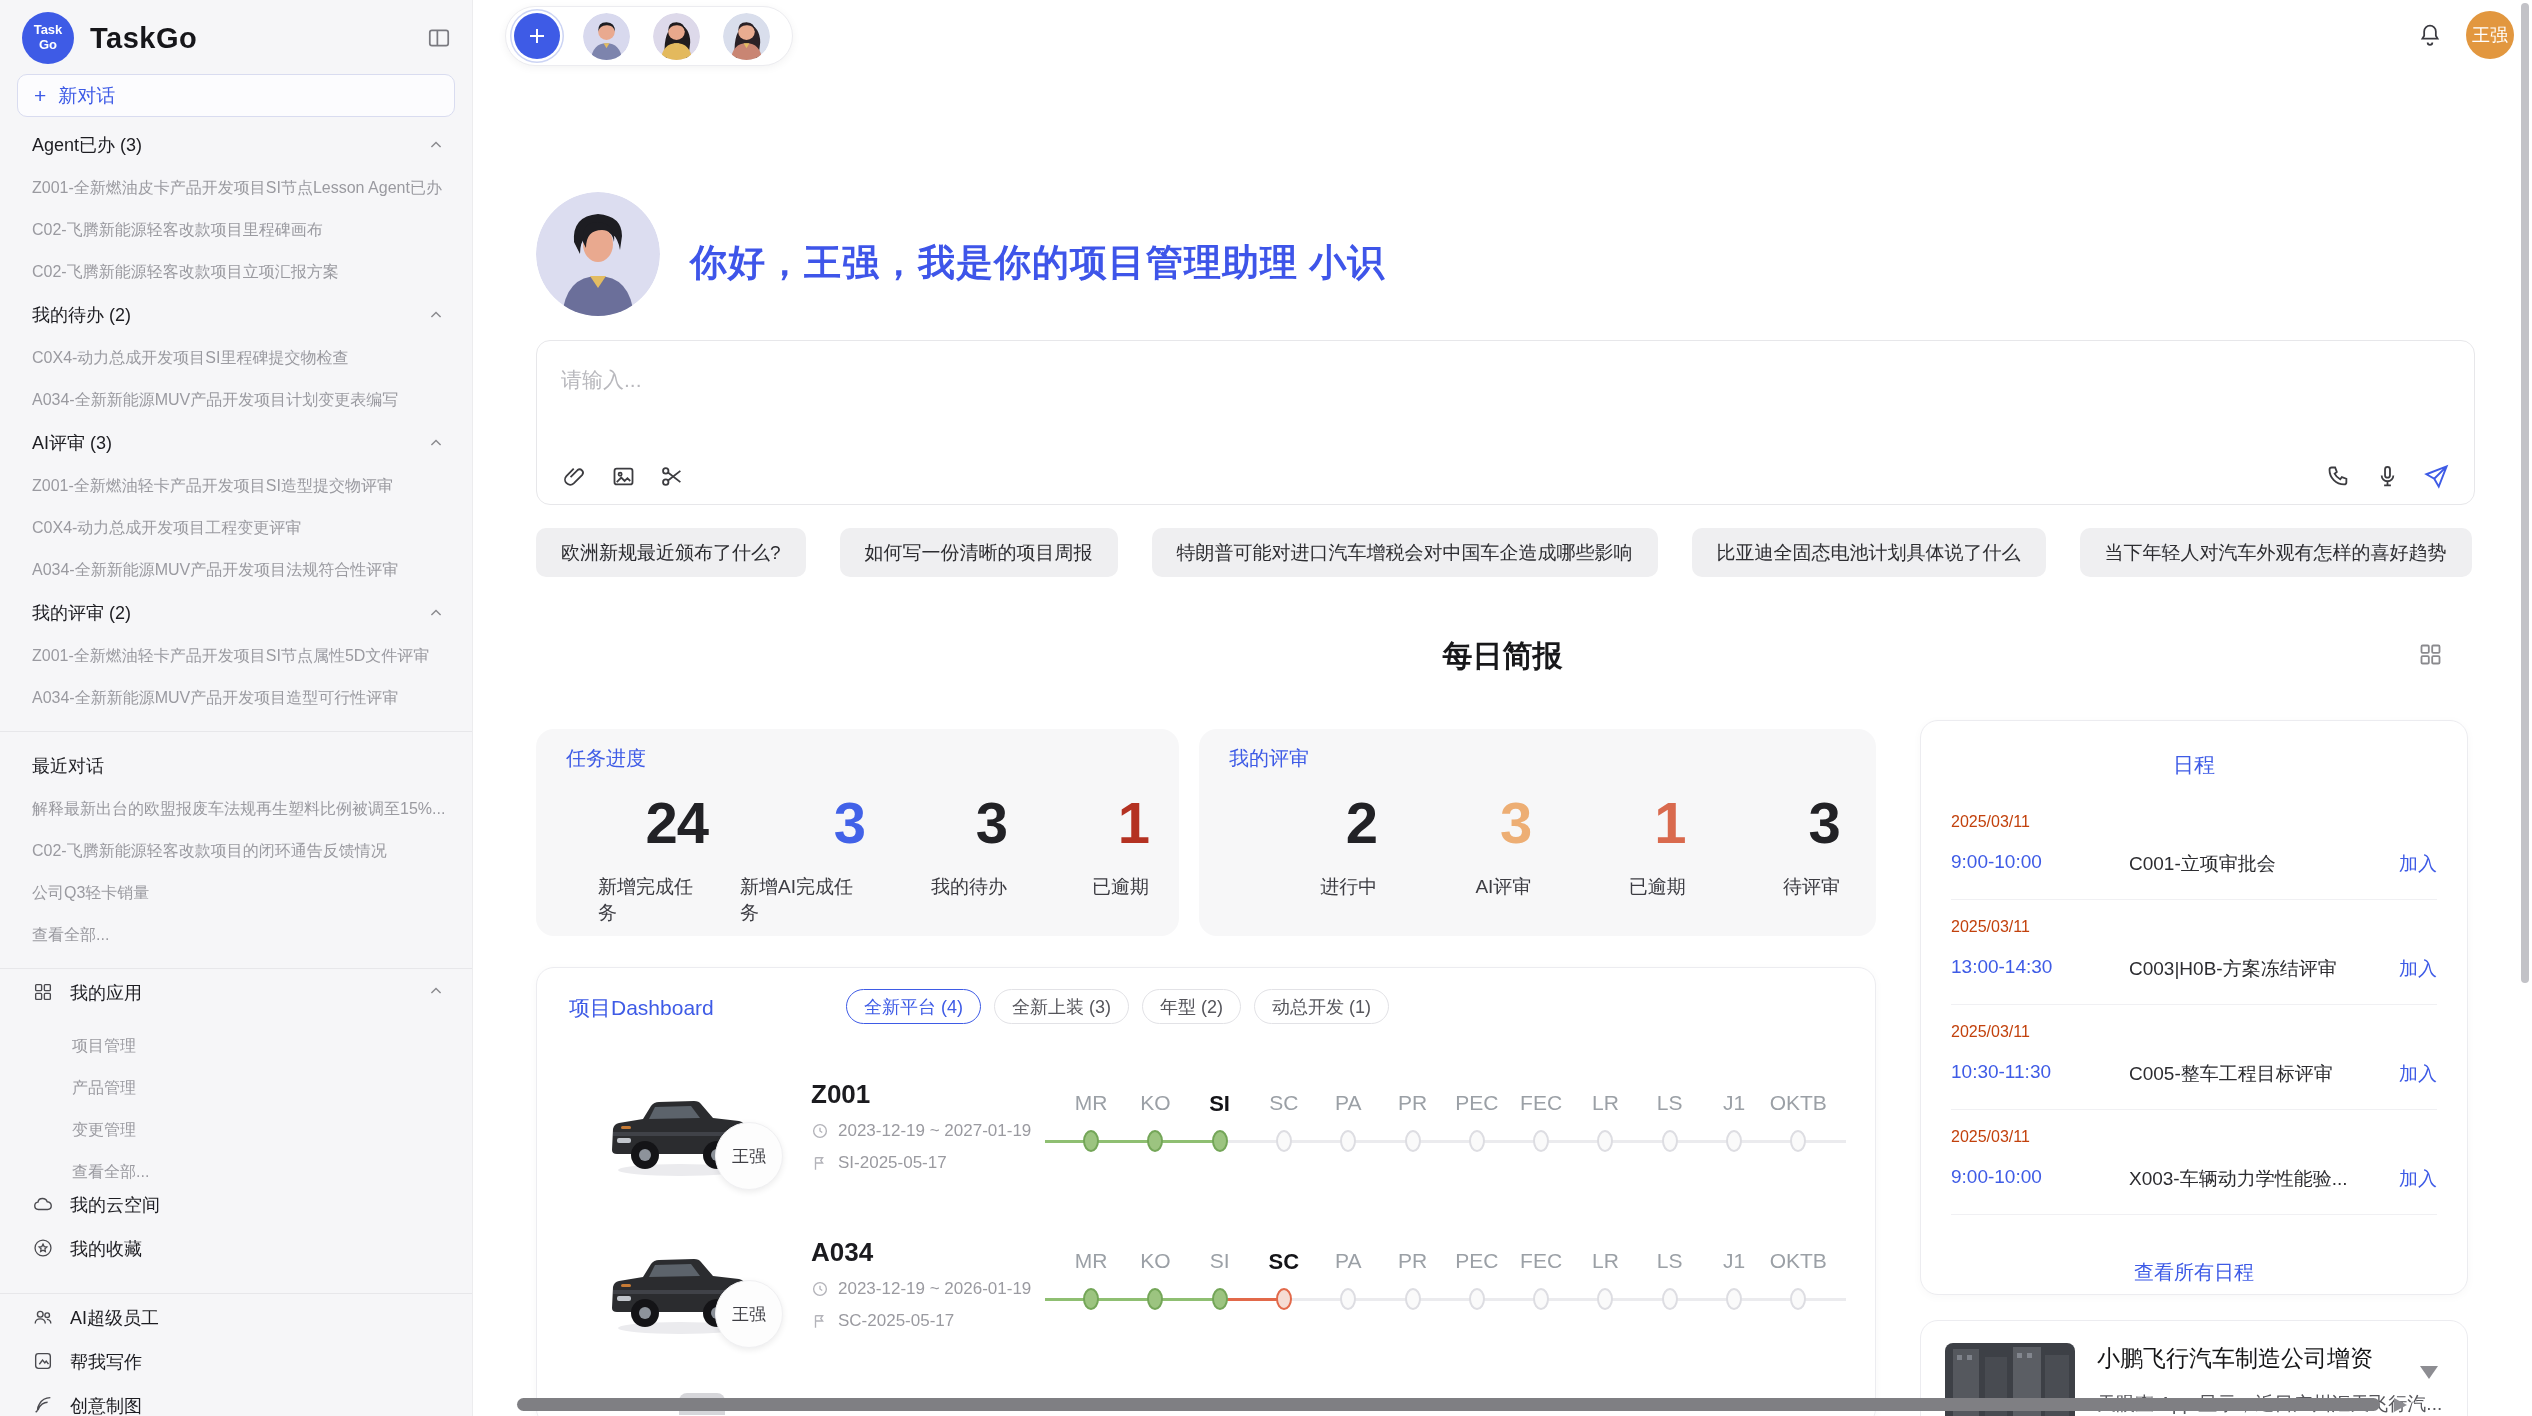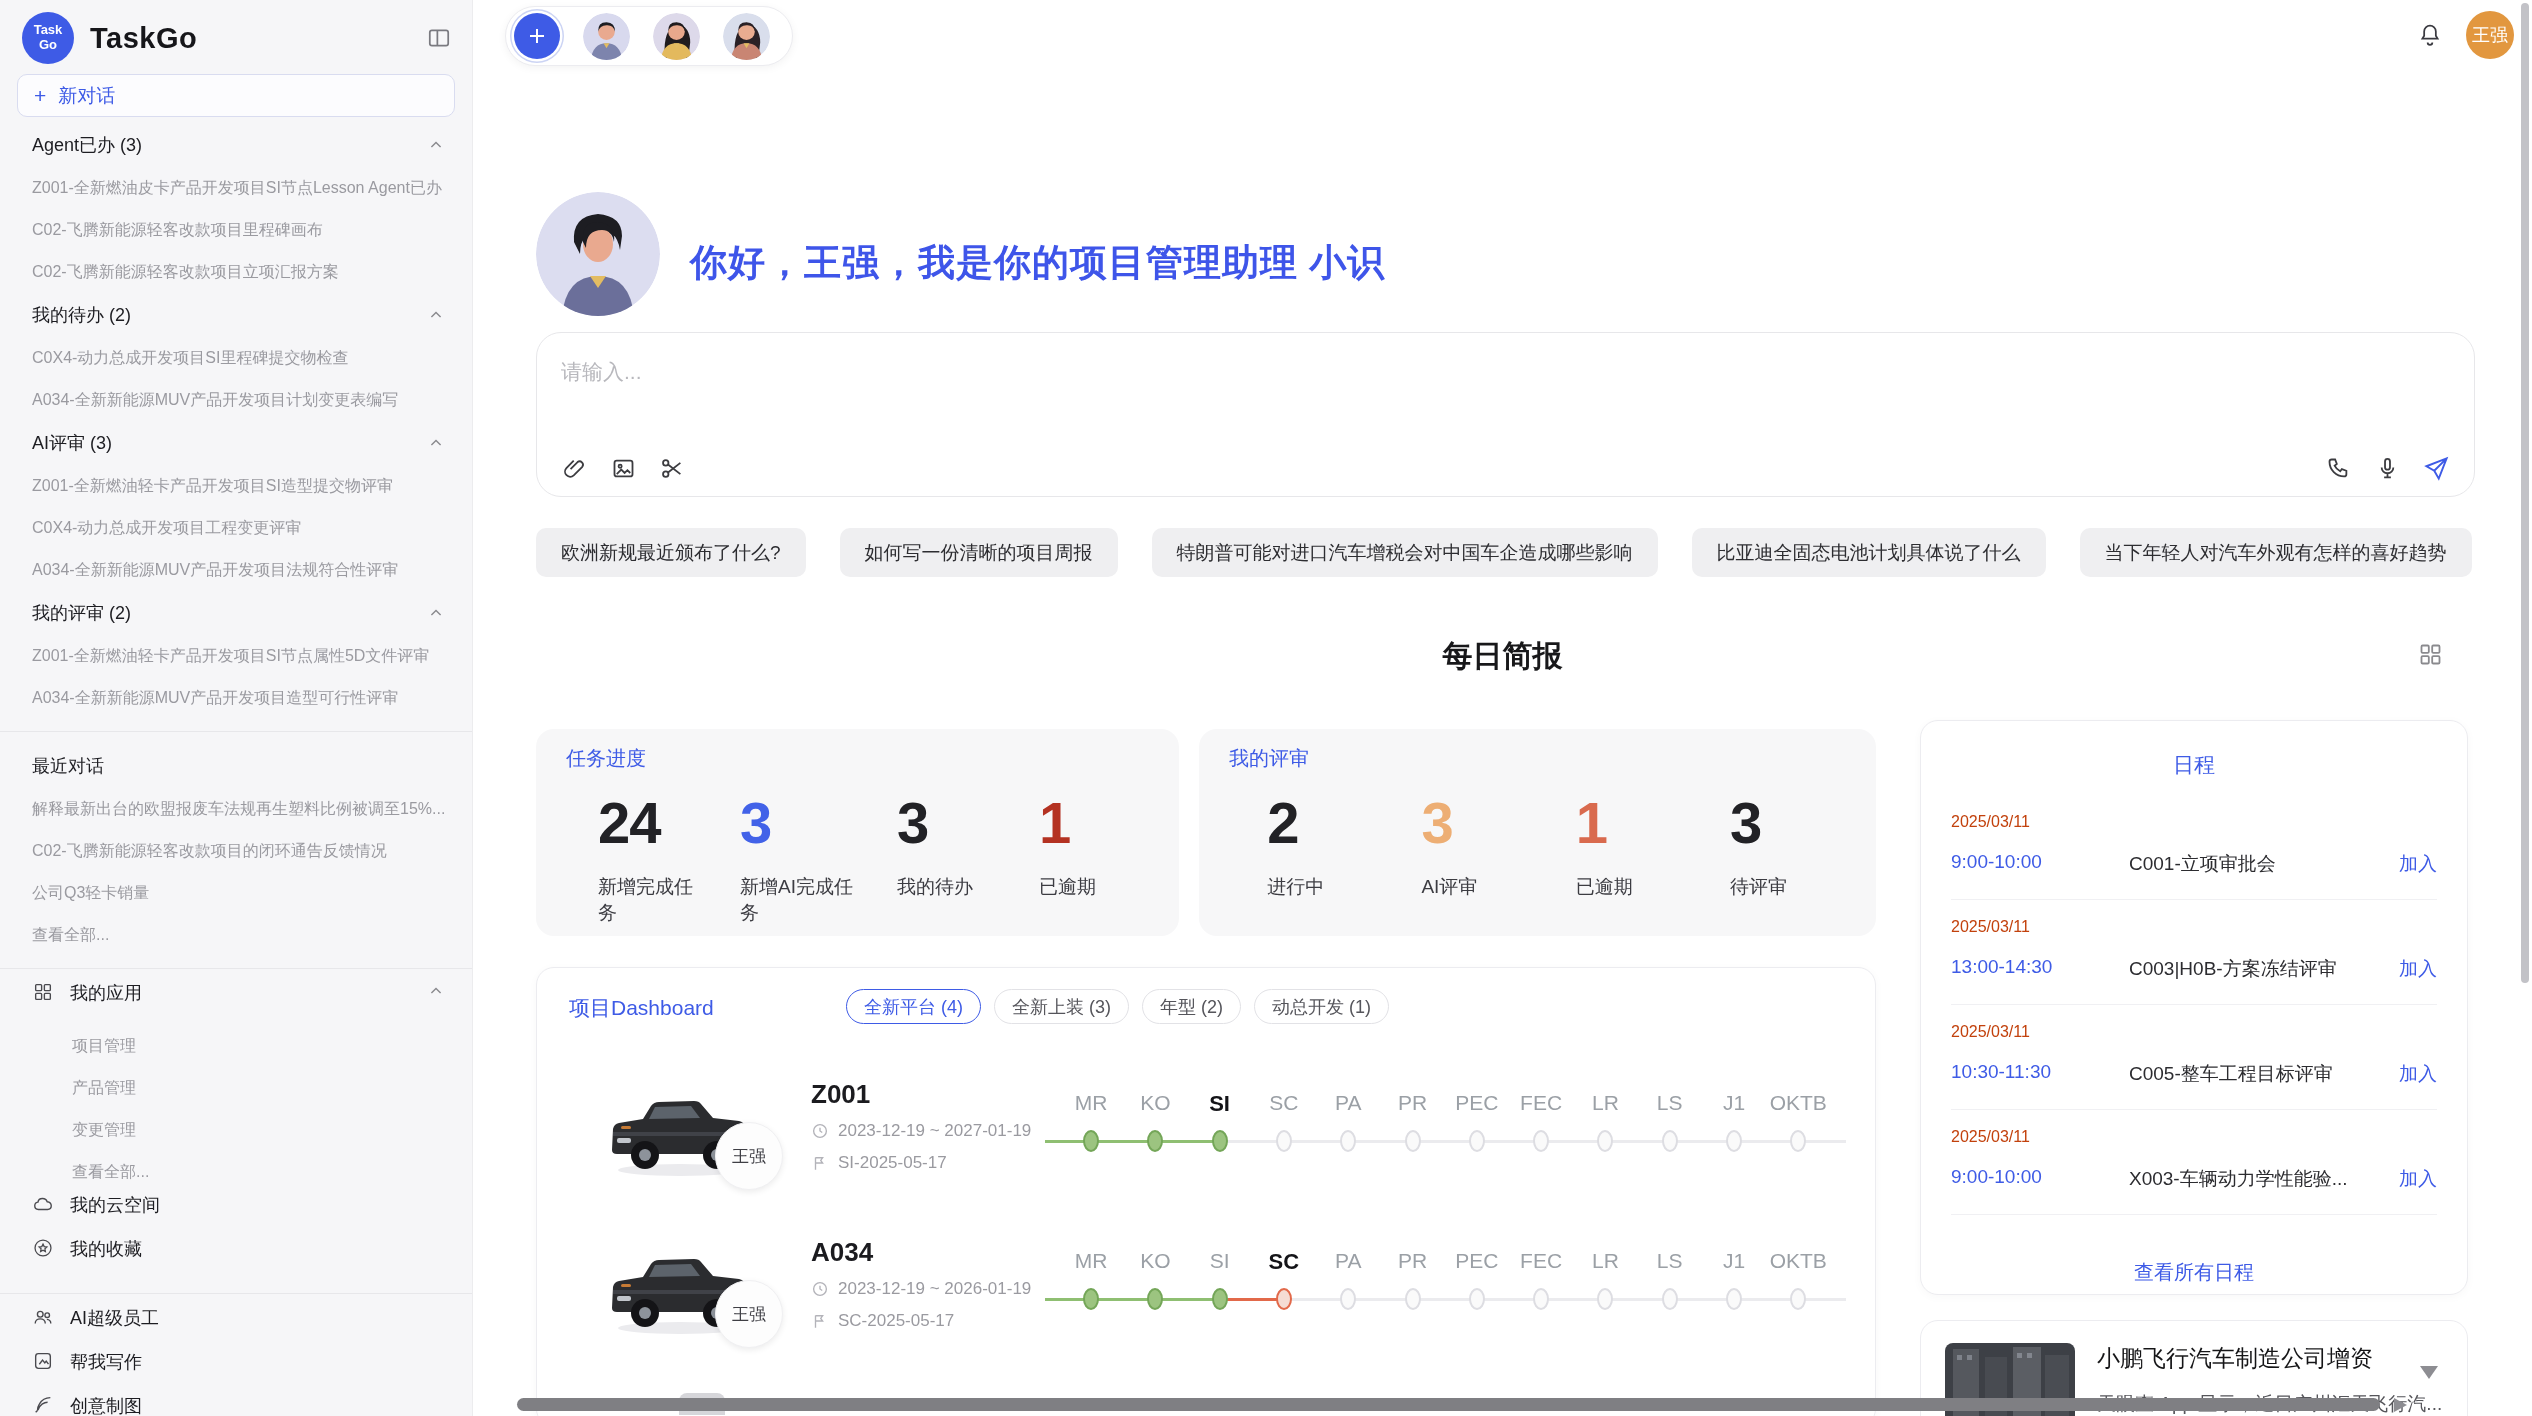--- a/index.html
+++ b/index.html
@@ -29,38 +29,38 @@
   .plus-btn{width:46px;height:46px;border-radius:50%;background:#3E5BE6;display:flex;align-items:center;justify-content:center;cursor:pointer;box-shadow:0 0 0 2.5px #fff,0 0 0 4px #ccd4f4;}
   .pill-avatar{width:47px;height:47px;border-radius:50%;overflow:hidden;cursor:pointer;flex:none;}
   .bell{position:absolute;left:2416px;top:21px;cursor:pointer;}
   .user-badge{position:absolute;left:2466px;top:11px;width:48px;height:48px;border-radius:50%;background:#E2973F;color:#fff;font-size:18px;font-weight:500;display:flex;align-items:center;justify-content:center;cursor:pointer;}
 
   
   .greet-avatar{position:absolute;left:536px;top:192px;width:124px;height:124px;border-radius:50%;overflow:hidden;}
   .greet-text{position:absolute;left:690px;top:238px;font-size:37px;font-weight:700;color:#3E55E9;letter-spacing:1px;white-space:nowrap;}
 
   
-  .input-card{position:absolute;left:536px;top:332px;width:1939px;height:165px;background:#fff;border:1.5px solid #e7e7ea;border-radius:25px;}
+  .input-card{position:absolute;left:536px;top:340px;width:1939px;height:165px;background:#fff;border:1.5px solid #e7e7ea;border-radius:14px;}
   .input-card input{position:absolute;left:22px;top:22px;right:22px;height:34px;border:none;outline:none;font-size:21px;color:#333;background:transparent;font-family:inherit;}
   .input-card input::placeholder{color:#b8b8bd;}
   .ic-left{position:absolute;left:24px;bottom:14px;display:flex;gap:22px;}
   .ic-right{position:absolute;right:24px;bottom:14px;display:flex;gap:22px;}
   .icbtn{cursor:pointer;display:flex;}
 
   
   .chips-row{position:absolute;left:536px;top:528px;right:56px;display:flex;gap:34px;}
   .chip{height:49px;background:#efeff1;border-radius:10px;display:flex;align-items:center;padding:0 25px;font-size:19px;color:#2d2d31;white-space:nowrap;cursor:pointer;}
 
   
   .brief-title{position:absolute;left:473px;right:0;top:636px;text-align:center;font-size:30px;font-weight:700;color:#18181a;}
   .brief-grid{position:absolute;left:2417px;top:641px;cursor:pointer;}
   .stats-card{position:absolute;top:729px;height:207px;background:#f7f7f8;border-radius:18px;padding:16px 30px 0 30px;}
   .stats-title{font-size:20px;color:#3E5BE6;font-weight:500;}
   .stats-row{display:flex;justify-content:space-around;margin-top:22px;}
-  .stat{display:flex;flex-direction:column;align-items:flex-start;min-width:110px;margin-left:32px;}
+  .stat{display:flex;flex-direction:column;align-items:flex-end;min-width:110px;margin-left:32px;}
   .stat-val{font-size:58px;font-weight:600;line-height:1;letter-spacing:-1px;}
   .stat-label{margin-top:22px;font-size:19px;color:#3c3c42;}
 
   
   .sched-card{position:absolute;left:1920px;top:720px;width:548px;height:575px;background:#fff;border:1.5px solid #ececf0;border-radius:18px;box-shadow:0 2px 10px rgba(0,0,0,.03);padding:30px 30px 0 30px;}
   .sched-title{text-align:center;font-size:21px;color:#3E5BE6;font-weight:500;height:32px;}
   .sched-list{margin-top:12px;}
   .sched-entry{padding-top:18px;}
   .sched-date{font-size:16px;color:#c2410c;}
   .sched-row{display:flex;align-items:flex-start;margin-top:20px;height:26px;}

